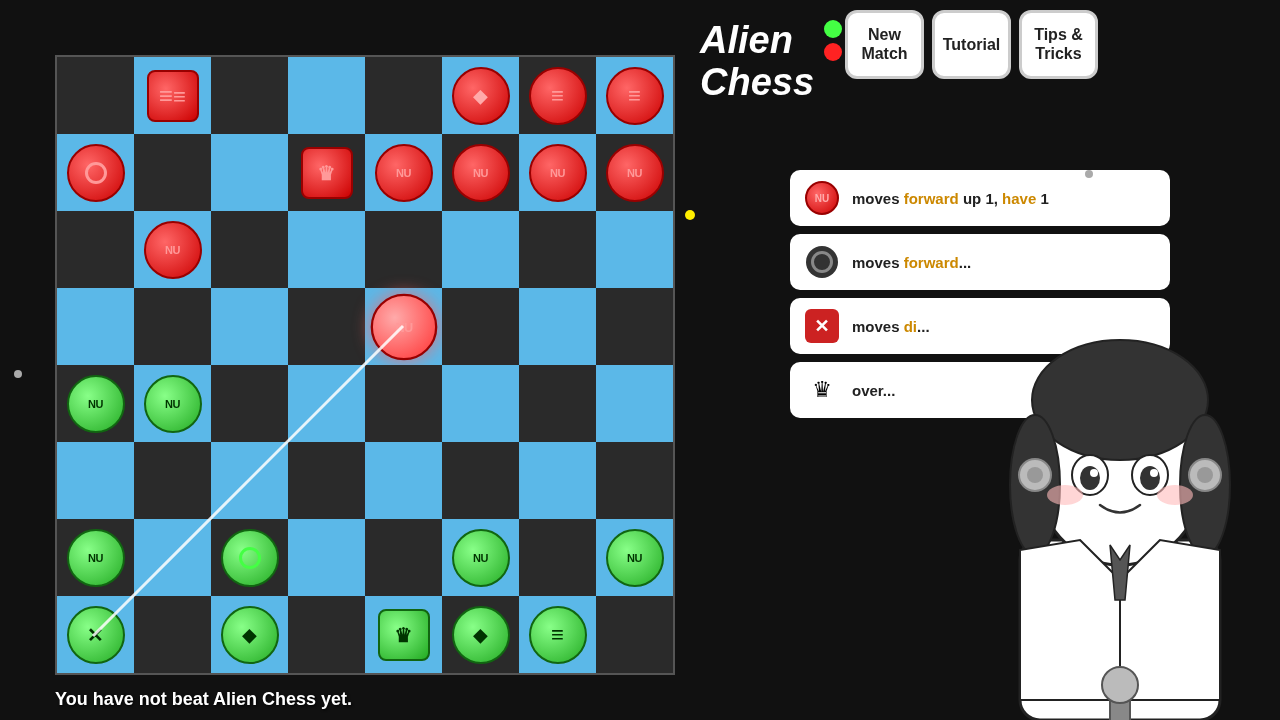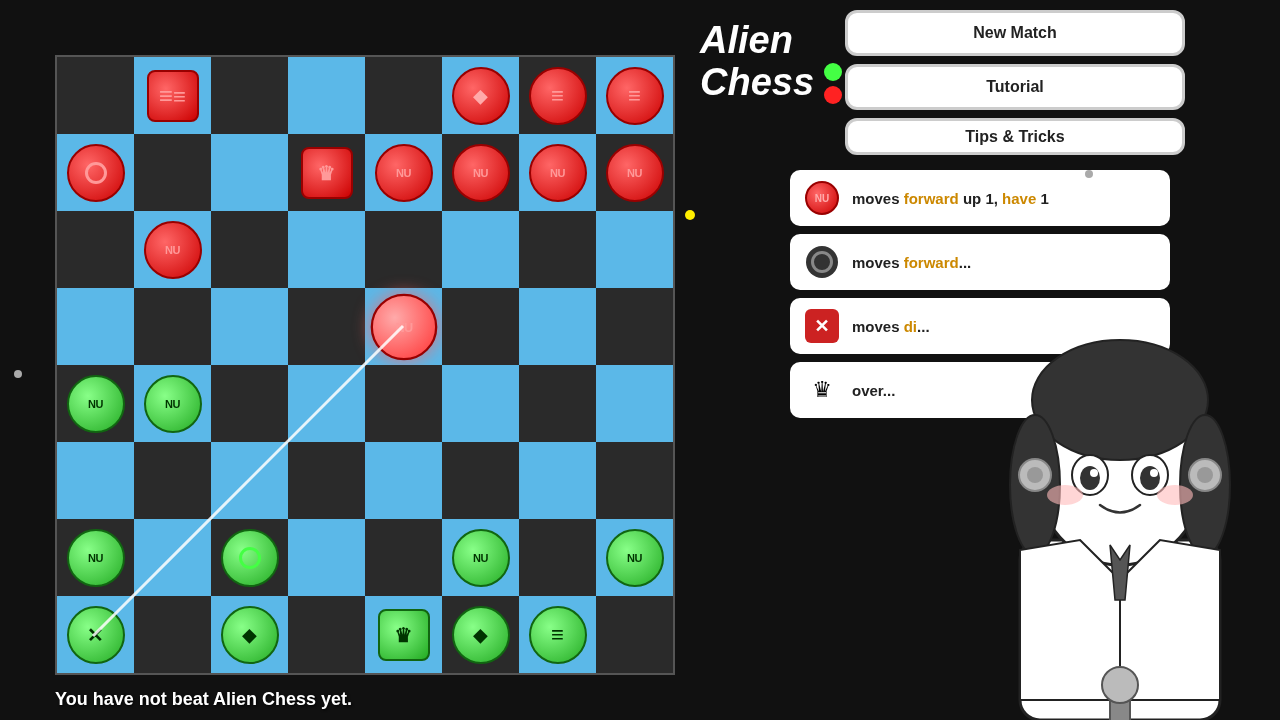--- a/index.html
+++ b/index.html
@@ -100,21 +100,21 @@
       font-weight: bold;
       text-shadow: 1px 1px 3px #000;
     }
 
     
     #logo-area {
       position: absolute;
       left: 700px;
       top: 20px;
       display: flex;
-      align-items: flex-end;
+      align-items: flex-start;
       gap: 10px;
     }
 
     #logo-text {
       font-size: 38px;
       font-weight: 900;
       color: white;
       line-height: 1.1;
       font-style: italic;
     }
@@ -133,21 +133,21 @@
     }
     .dot-green { background: #44ff44; }
     .dot-red { background: #ff2222; }
 
     
     #buttons-area {
       position: absolute;
       left: 845px;
       top: 10px;
       display: grid;
-      grid-template-columns: 1fr;
+      grid-template-columns: 1fr 1fr 1fr 1fr;
       grid-template-rows: 1fr 1fr;
       gap: 8px;
       width: 340px;
       height: 145px;
     }
 
     .game-button {
       background: white;
       border: 3px solid #ccc;
       border-radius: 12px;

